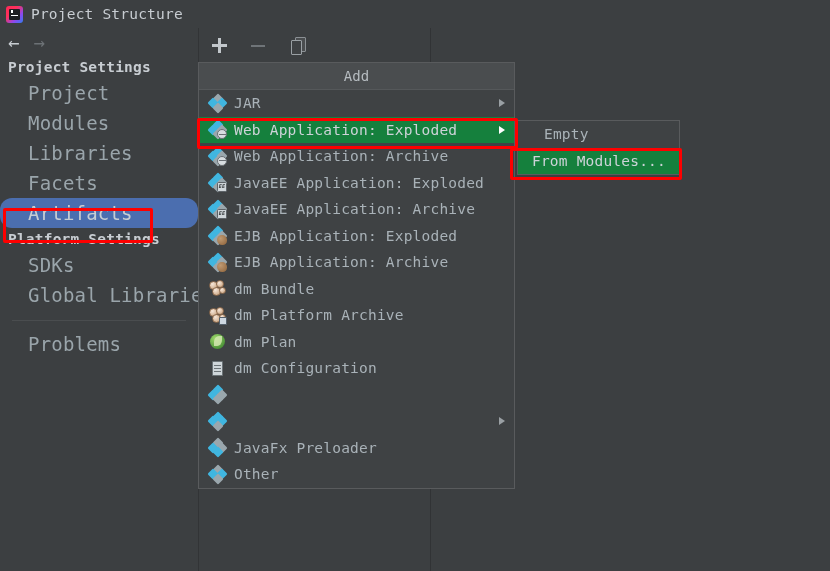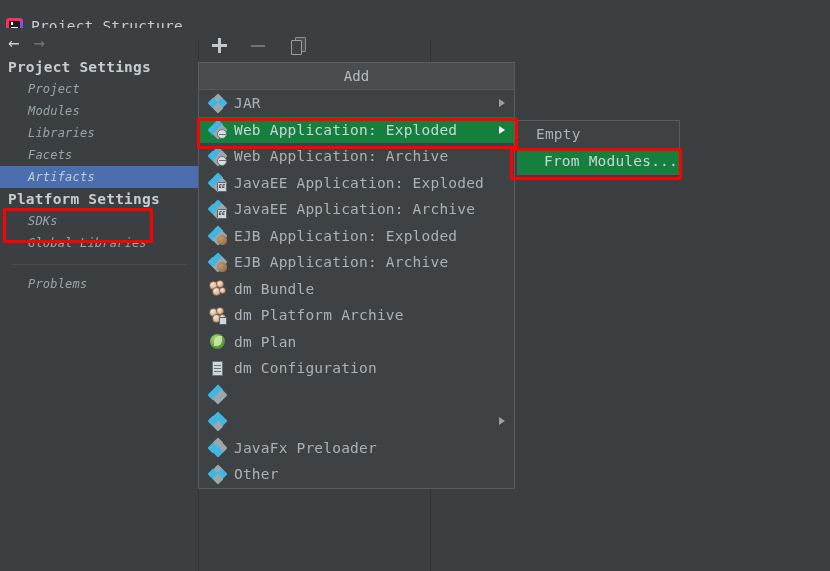--- a/index.html
+++ b/index.html
@@ -6,21 +6,21 @@
   body{
     width:830px;height:571px;
     background:#3c3f41;
     font-family:"DejaVu Sans Mono","Liberation Mono",monospace;
     color:#a9b7c6;
     overflow:hidden;
     position:relative;
   }
   
   #titlebar{
-    position:absolute;left:0;top:12px;width:830px;height:28px;
+    position:absolute;left:0;top:0;width:830px;height:28px;
     background:#3c3f41;
     display:flex;align-items:center;
   }
   #app-icon{
     width:17px;height:17px;margin-left:6px;margin-right:8px;
     position:relative;border-radius:3px;overflow:hidden;
     background:linear-gradient(135deg,#fe2857 0%,#fe315b 35%,#8b49f0 70%,#2f7ff0 100%);
     flex:none;
   }
   #app-icon .glyph{
@@ -47,26 +47,26 @@
   .navarrow{
     font-size:19px;line-height:19px;user-select:none;
   }
   .navarrow.back{color:#c8cdd2;}
   .navarrow.fwd{color:#6c7175;}
   .side-group{
     font-size:14.5px;font-weight:bold;color:#c8cdd2;
     padding:3px 0 3px 8px;letter-spacing:.2px;
   }
   .side-item{
-    font-size:12px;color:#9aa5ab;
+    font-size:19px;color:#9aa5ab;
     padding:4px 0 4px 28px;letter-spacing:.2px;
-    position:relative;white-space:nowrap;font-style:italic;
+    position:relative;white-space:nowrap;
   }
   .side-item.selected{
-    background:#4b6eaf;color:#c6cdd3;
+    background:#4b6eaf;color:#c6cdd3;border-radius:12px;
   }
   .side-sep{
     height:1px;background:#4a4d4f;margin:10px 12px 8px 12px;
   }
   
   #menu{
     position:absolute;left:198px;top:62px;width:317px;
     background:#3f4244;
     border:1px solid #595b5d;
     box-sizing:border-box;
@@ -389,22 +389,22 @@
         <i class="dia c d-left"></i>
         <i class="dia c d-right"></i>
         <i class="dia g d-bot"></i>
     </span>
     <span class="label">Other</span>
   </div>
 </div>
 
 <div id="submenu">
   <div class="menu-item">
-    <span class="label" style="margin-left:8px">Empty</span>
+    <span class="label" style="margin-left:16px">Empty</span>
   </div>
   <div class="menu-item selected">
-    <span class="label" style="margin-left:16px">From Modules...</span>
+    <span class="label" style="margin-left:4px">From Modules...</span>
   </div>
 </div>
 
 <div class="redbox" style="left:3px;top:208px;width:150px;height:35px;"></div>
 <div class="redbox" style="left:197px;top:118px;width:321px;height:31px;"></div>
 <div class="redbox" style="left:510px;top:148px;width:172px;height:32px;"></div>
 
 </body></html>

